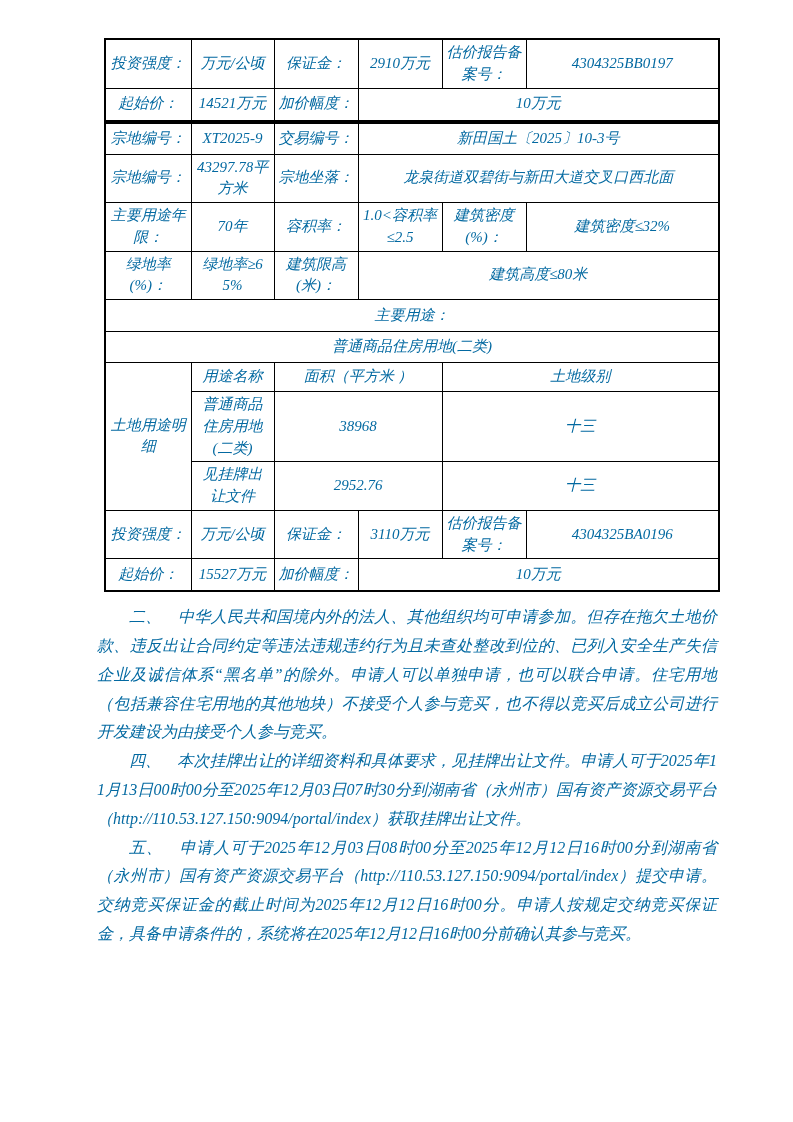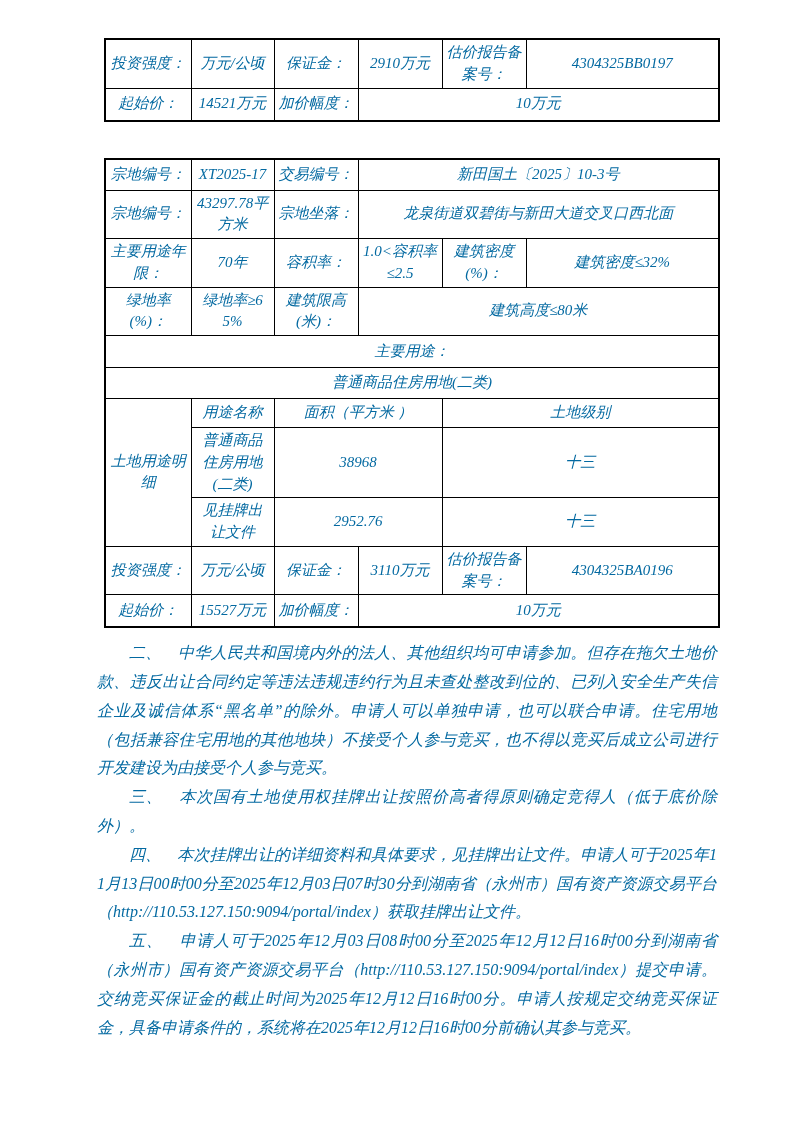--- a/index.html
+++ b/index.html
@@ -15,21 +15,21 @@
     margin-left:7px;width:614px;
     font-size:15px;line-height:1.45;
   }
   table.doc td{
     border:1px solid #000;text-align:center;vertical-align:middle;
     padding:2px 4px;overflow:hidden;word-break:break-all;
   }
   table.doc{border:2px solid #000;}
   td.left{text-align:left;padding-left:7px;}
   .t1{margin-top:38px;}
-  .t2{margin-top:36px;}
+  .t2{}
   tr.h44 td{height:40px;}
   tr.h31 td{height:27px;}
   tr.h30 td{height:26px;}
   tr.h48 td{height:42px;}
   tr.h46 td{height:40px;}
   tr.h42 td{height:36px;}
   tr.h28 td{height:24px;}
   tr.h60 td{height:54px;}
   tr.h45 td{height:40px;}
   .paras{margin-top:11px;width:620px;font-size:16px;line-height:1.8;text-align:justify;}
@@ -73,21 +73,21 @@
         <col style="width:86px">
           <col style="width:83px">
           <col style="width:84px">
         <col style="width:84px">
           <col style="width:84px">
           <col style="width:193px">
       </colgroup>
       <tbody>
         <tr class="h30">
           <td>宗地编号：</td>
-          <td>XT2025-17</td>
+          <td>XT2025-9</td>
           <td>交易编号：</td>
           <td colspan="3">新田国土〔2025〕10-3号</td>
         </tr>
         <tr class="h48">
           <td>宗地编号：</td>
           <td>43297.78平方米</td>
           <td>宗地坐落：</td>
           <td colspan="3">龙泉街道双碧街与新田大道交叉口西北面</td>
         </tr>
         <tr class="h46">
@@ -138,19 +138,18 @@
           <td>起始价：</td>
           <td>15527万元</td>
           <td>加价幅度：</td>
           <td colspan="3">10万元</td>
         </tr>
       </tbody>
     </table>
 
     <div class="paras">
       <p>二、　中华人民共和国境内外的法人、其他组织均可申请参加。但存在拖欠土地价款、违反出让合同约定等违法违规违约行为且未查处整改到位的、已列入安全生产失信企业及诚信体系“黑名单”的除外。申请人可以单独申请，也可以联合申请。住宅用地（包括兼容住宅用地的其他地块）不接受个人参与竞买，也不得以竞买后成立公司进行开发建设为由接受个人参与竞买。</p>
-      <p>三、　本次国有土地使用权挂牌出让按照价高者得原则确定竞得人（低于底价除外）。</p>
       <p>四、　本次挂牌出让的详细资料和具体要求，见挂牌出让文件。申请人可于2025年11月13日00时00分至2025年12月03日07时30分到湖南省（永州市）国有资产资源交易平台（http://110.53.127.150:9094/portal/index）获取挂牌出让文件。</p>
       <p>五、　申请人可于2025年12月03日08时00分至2025年12月12日16时00分到湖南省（永州市）国有资产资源交易平台（http://110.53.127.150:9094/portal/index）提交申请。交纳竞买保证金的截止时间为2025年12月12日16时00分。申请人按规定交纳竞买保证金，具备申请条件的，系统将在2025年12月12日16时00分前确认其参与竞买。</p>
     </div>
 
   </div>
 </div>
 
 </body></html>

